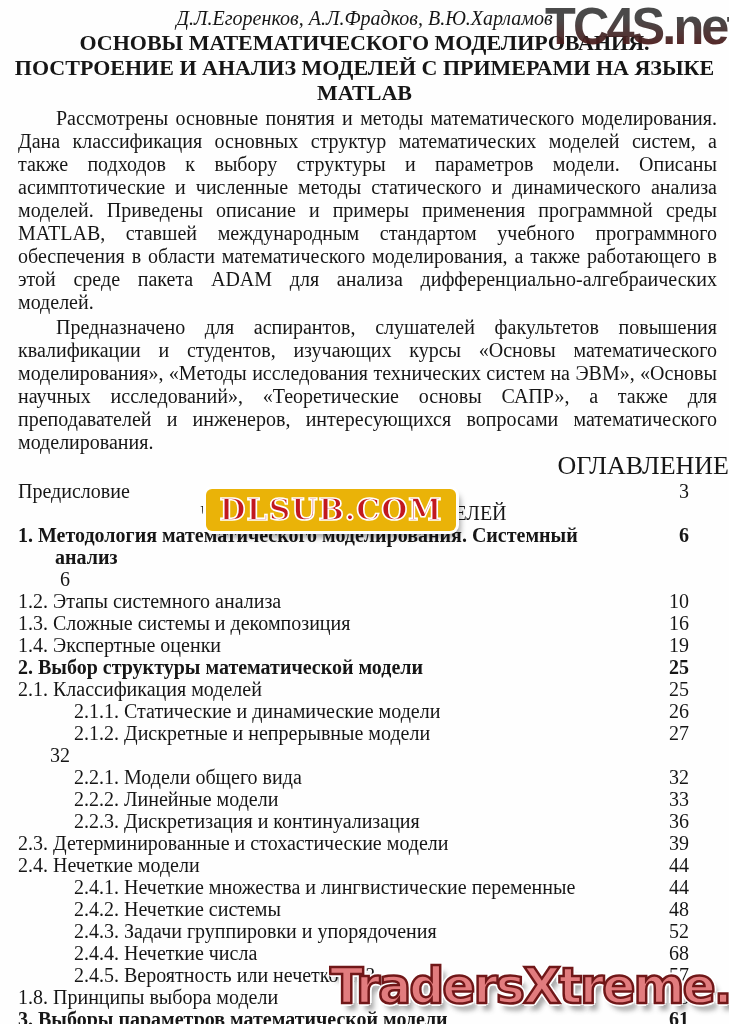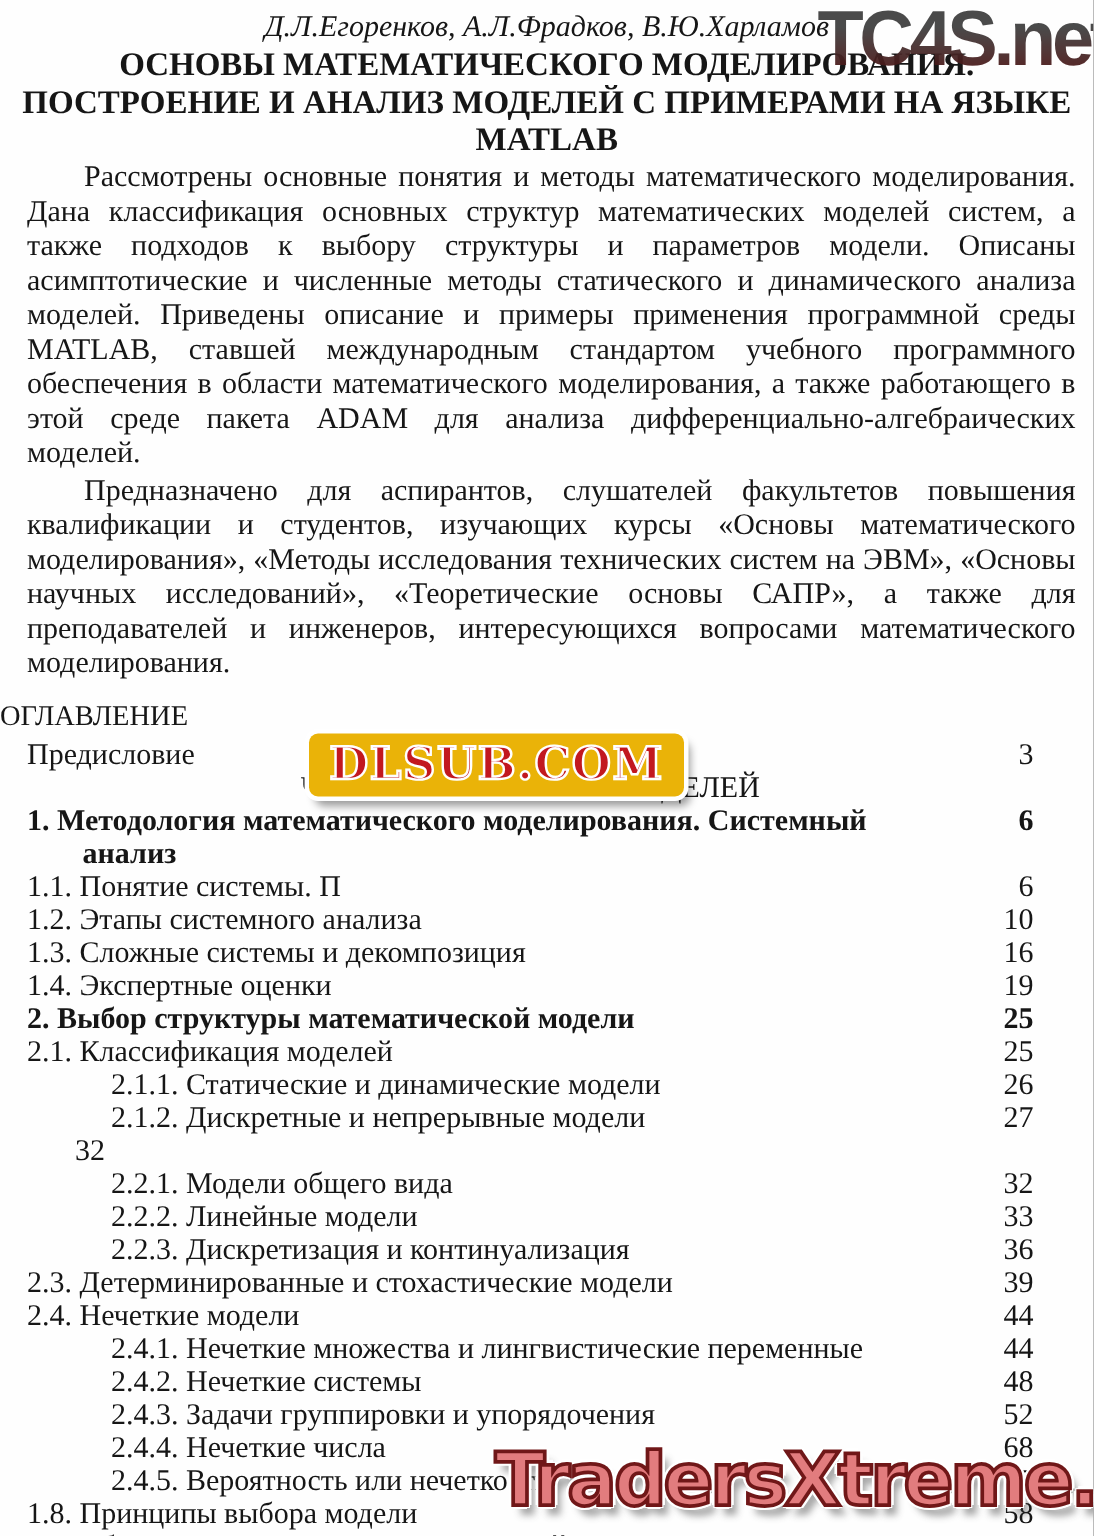--- a/index.html
+++ b/index.html
@@ -34,23 +34,23 @@
   }
   .abstract p{
     margin:2px 0 0 0;
     font-size:20px;
     line-height:23px;
     text-align:justify;
     text-indent:38px;
   }
   
   .toc-heading{
-    margin-top:12px;
-    text-align:left;
-    font-size:19px;
+    margin-top:0;
+    text-align:right;
+    font-size:26px;
     line-height:24px;
   }
   .toc-list{
     margin-top:2px;
     font-size:20px;
     line-height:22px;
   }
   .toc-row{
     display:flex;
     align-items:flex-start;
@@ -141,21 +141,20 @@
         <div class="toc-page">3</div>
       </div>
       <div class="toc-row center">
         <div class="toc-label">Часть I. ПОСТРОЕНИЕ МОДЕЛЕЙ</div>
       </div>
       <div class="toc-row bold">
         <div class="toc-label">1. Методология математического моделирования. Системный<div class="toc-label-line2">анализ</div></div>
         <div class="toc-page">6</div>
       </div>
       <div class="toc-row">
-        <div class="toc-label">1.1. Понятие системы. П</div>
         <div class="toc-page">6</div>
       </div>
       <div class="toc-row">
         <div class="toc-label">1.2. Этапы системного анализа</div>
         <div class="toc-page">10</div>
       </div>
       <div class="toc-row">
         <div class="toc-label">1.3. Сложные системы и декомпозиция</div>
         <div class="toc-page">16</div>
       </div>

